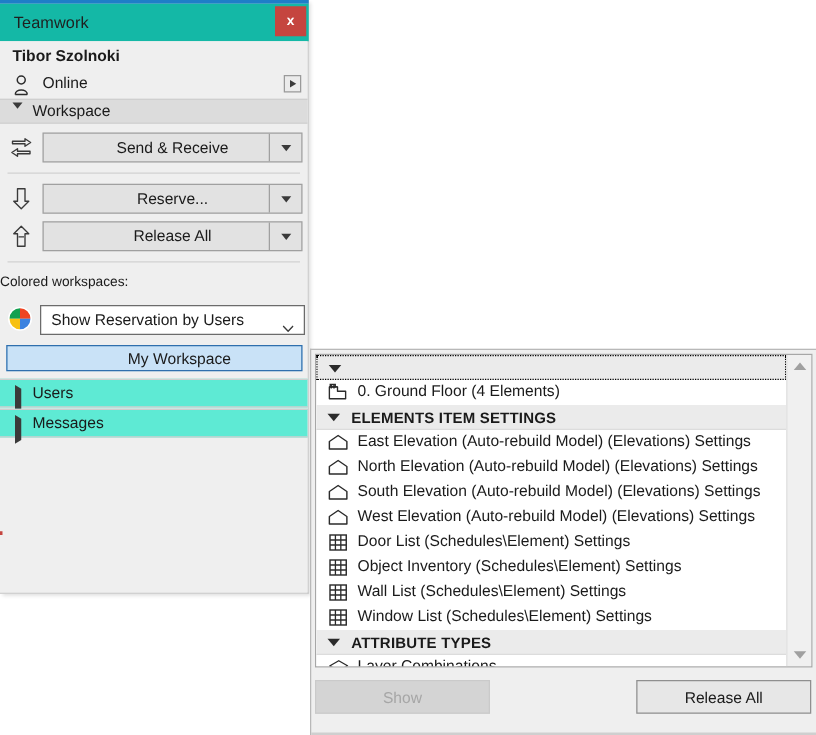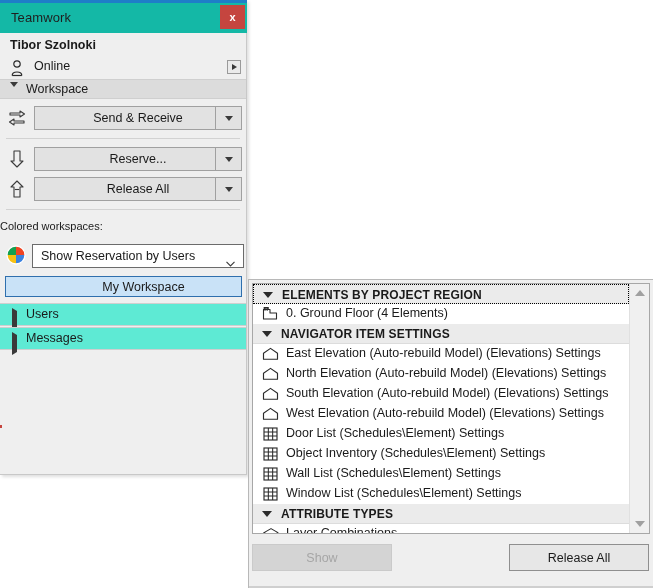--- a/index.html
+++ b/index.html
@@ -490,35 +490,34 @@
   </div>
 
   <div id="reserve-dialog">
 
     <div class="rd-listbox">
       <div class="rd-list" id="rd-list">
           <div class="rd-row group focused">
             <span class="grp-arrow">
               <span style="display:block;width:0;height:0;border-left:5px solid transparent;border-right:5px solid transparent;border-top:6px solid #2b2b2b;"></span>
             </span>
-            <span class="grp-label">ELEMENTS BY PROJECT REGION</span>
           </div>
           <div class="rd-row item">
             <span class="item-icon"><svg width="17" height="16" viewBox="0 0 17 16">
                 <path d="M1.5 3.5 L1.5 13 L14.5 13 L14.5 7 L8 7 L8 3.5 Z" fill="none" stroke="#2b2b2b" stroke-width="1.1" stroke-linejoin="round"></path>
                 <path d="M3 1.5 L3 4.8 M5.2 1.5 L5.2 4.8 M1.5 3.5 L8 3.5" stroke="#2b2b2b" stroke-width="1.1"></path>
                 <path d="M2.2 1.6 L6.2 1.6 L6.2 3.4 L2.2 3.4 Z" fill="none" stroke="#2b2b2b" stroke-width="1.1"></path>
               </svg></span>
             <span class="item-label">0. Ground Floor (4 Elements)</span>
           </div>
           <div class="rd-row group">
             <span class="grp-arrow">
               <span style="display:block;width:0;height:0;border-left:5px solid transparent;border-right:5px solid transparent;border-top:6px solid #2b2b2b;"></span>
             </span>
-            <span class="grp-label">NAVIGATOR ITEM SETTINGS</span>
+            <span class="grp-label">ELEMENTS ITEM SETTINGS</span>
           </div>
           <div class="rd-row item">
             <span class="item-icon"><svg width="17" height="16" viewBox="0 0 17 16">
                 <path d="M1.5 13.2 L1.5 7.2 L8.5 2.4 L15.5 7.2 L15.5 13.2 Z" fill="none" stroke="#2b2b2b" stroke-width="1.15" stroke-linejoin="round"></path>
               </svg></span>
             <span class="item-label">East Elevation (Auto-rebuild Model) (Elevations) Settings</span>
           </div>
           <div class="rd-row item">
             <span class="item-icon"><svg width="17" height="16" viewBox="0 0 17 16">
                 <path d="M1.5 13.2 L1.5 7.2 L8.5 2.4 L15.5 7.2 L15.5 13.2 Z" fill="none" stroke="#2b2b2b" stroke-width="1.15" stroke-linejoin="round"></path>

